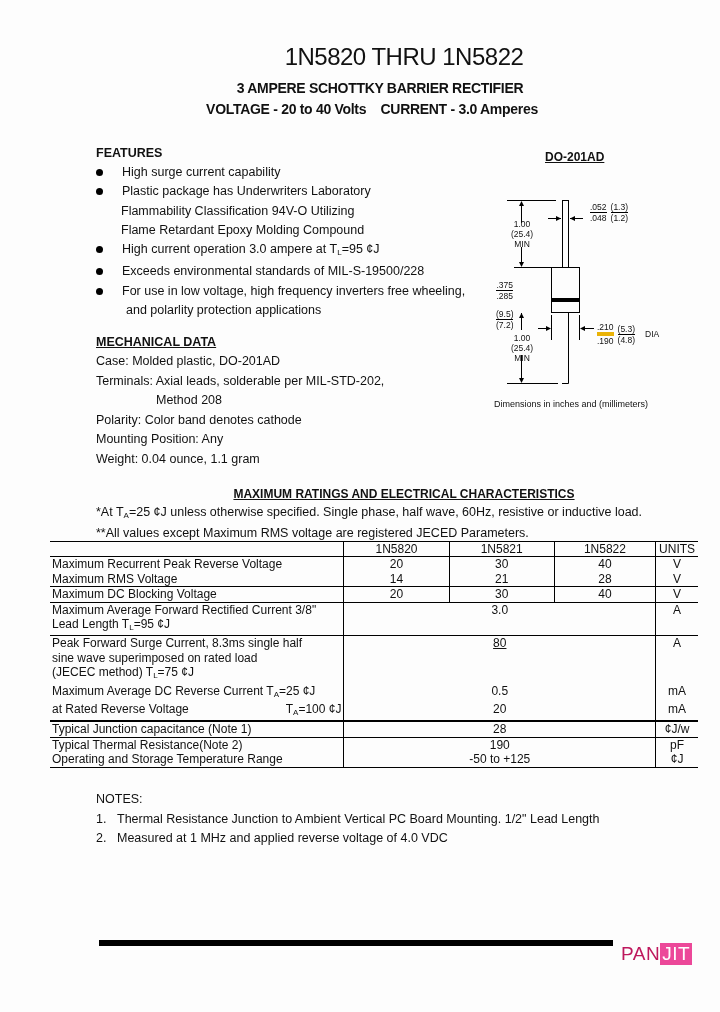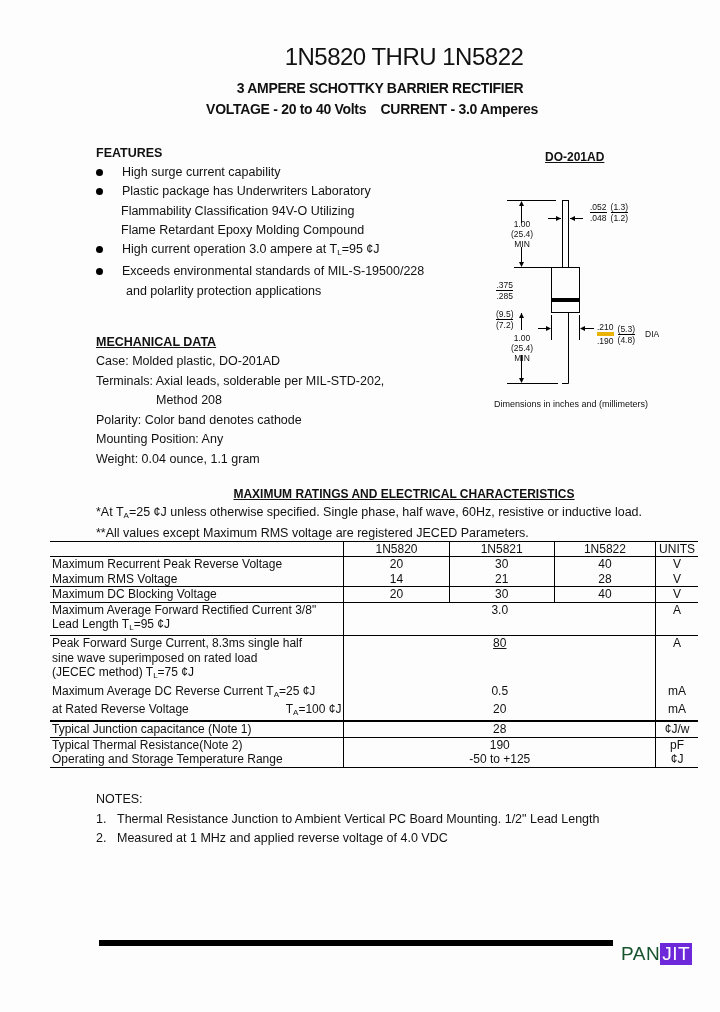--- a/index.html
+++ b/index.html
@@ -32,38 +32,39 @@
   .c-c { width: 100px; text-align: center; }
   .c-u { width: 38px; text-align: center; }
   .bt { border-top: 1px solid #000; }
   .bt2 { border-top: 2px solid #000; }
   .bb { border-bottom: 1px solid #000; }
   .bl { border-left: 1px solid #000; }
   .notes { font-size: 12.5px; line-height: 19.5px; white-space: nowrap; }
   .notes .n { display: inline-block; width: 21px; }
   .footer-line { left: 55px; top: 940px; width: 514px; height: 6px; background: #000; }
   .logo { left: 577px; top: 943px; font-size: 19px; letter-spacing: 0.5px; display: flex; align-items: stretch; }
-  .logo .pan { color: #14532d; }
-  .logo .jit { color: #fff; background: #6d28d9; padding: 0 2px; }
+  .logo .pan { color: #be185d; }
+  .logo .jit { color: #fff; background: #ec4899; padding: 0 2px; }
 </style>
 </head>
 <body>
 
 <div class="abs title">1N5820 THRU 1N5822</div>
 <div class="abs sub1">3 AMPERE SCHOTTKY BARRIER RECTIFIER</div>
 <div class="abs sub2"><span>VOLTAGE - 20 to 40 Volts</span>    <span>CURRENT - 3.0 Amperes</span></div>
 
 <div class="abs sec-head" style="left:52px; top:146px;">FEATURES</div>
 <div class="abs feat" style="left:52px; top:163px;">
   <div class="row"><span class="bullet"></span><span>High surge current capability</span></div>
   <div class="row"><span class="bullet"></span><span>Plastic package has Underwriters Laboratory</span></div>
   <div class="row cont">Flammability Classification 94V-O Utilizing</div>
   <div class="row cont">Flame Retardant Epoxy Molding Compound</div>
   <div class="row"><span class="bullet"></span><span>High current operation 3.0 ampere at T</span><sub>L</sub><span>=95 ¢J</span></div>
   <div class="row"><span class="bullet"></span><span>Exceeds environmental standards of MIL-S-19500/228</span></div>
+  <div class="row"><span class="bullet"></span><span>For use in low voltage, high frequency inverters free wheeling,</span></div>
   <div class="row cont2">and polarlity protection applications</div>
 </div>
 
 <div class="abs sec-head u" style="left:52px; top:335px;">MECHANICAL DATA</div>
 <div class="abs mech" style="left:52px; top:352px;">
   <div>Case: Molded plastic, DO-201AD</div>
   <div>Terminals: Axial leads, solderable per MIL-STD-202,</div>
   <div class="indent">Method 208</div>
   <div>Polarity: Color band denotes cathode</div>
   <div>Mounting Position: Any</div>

